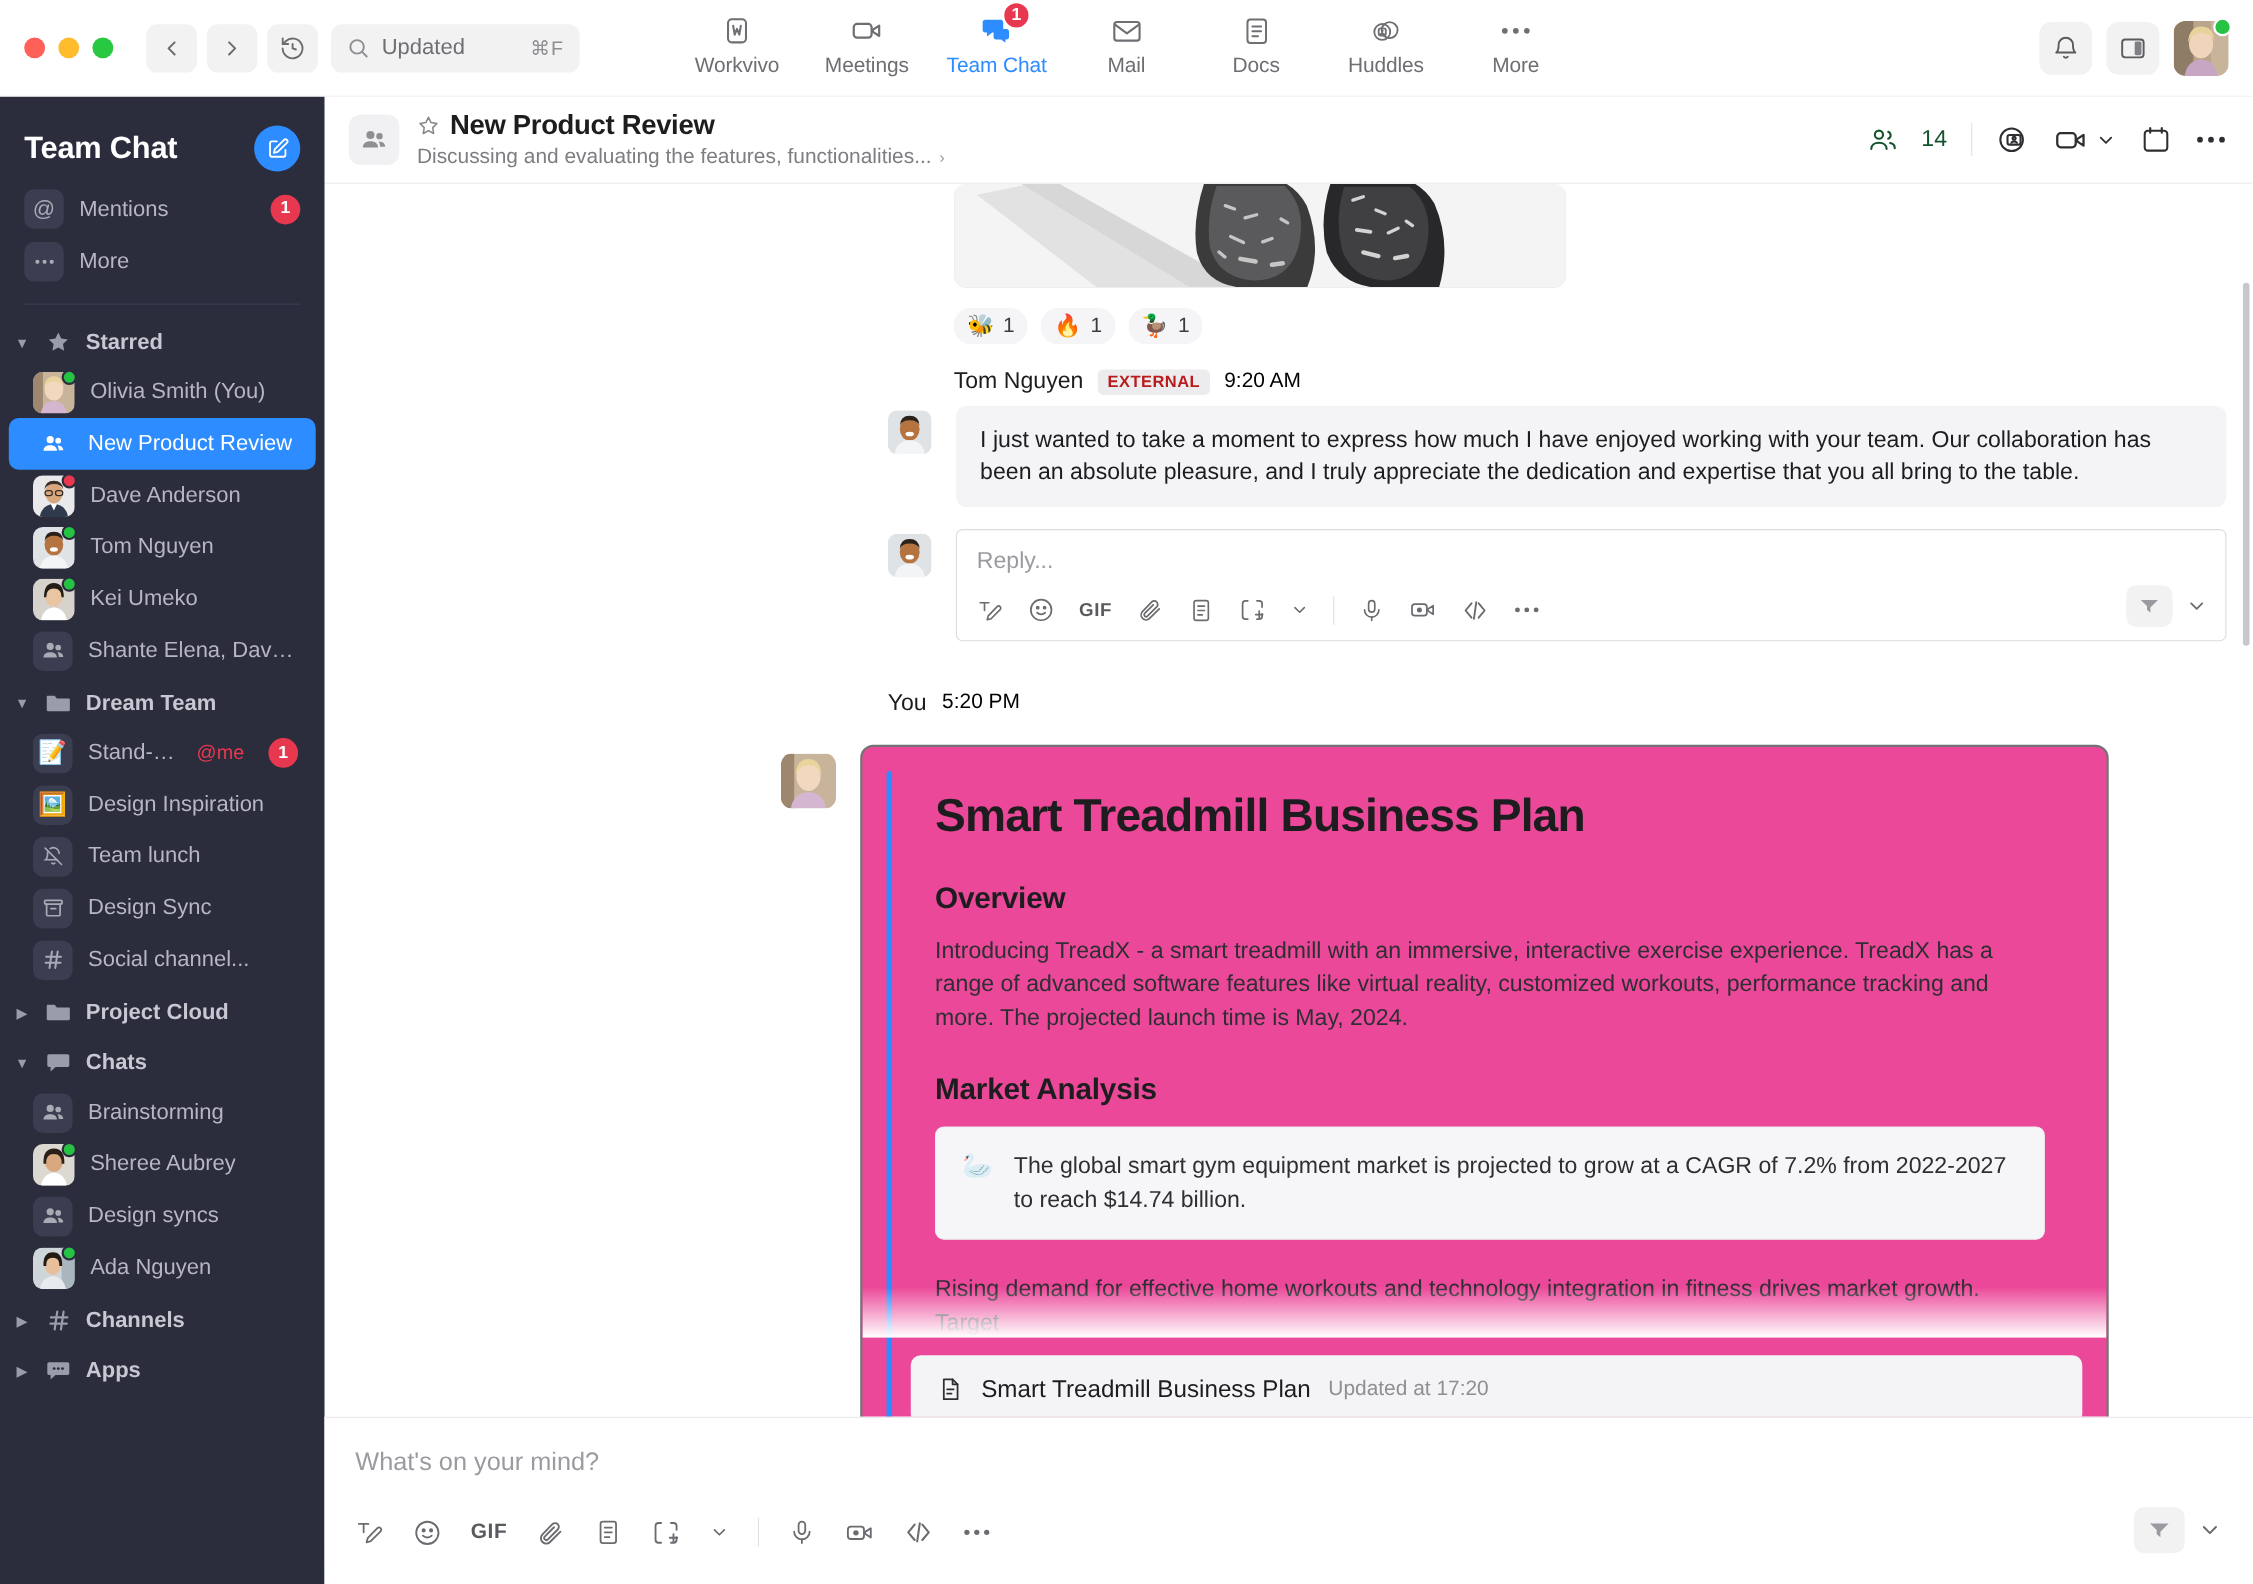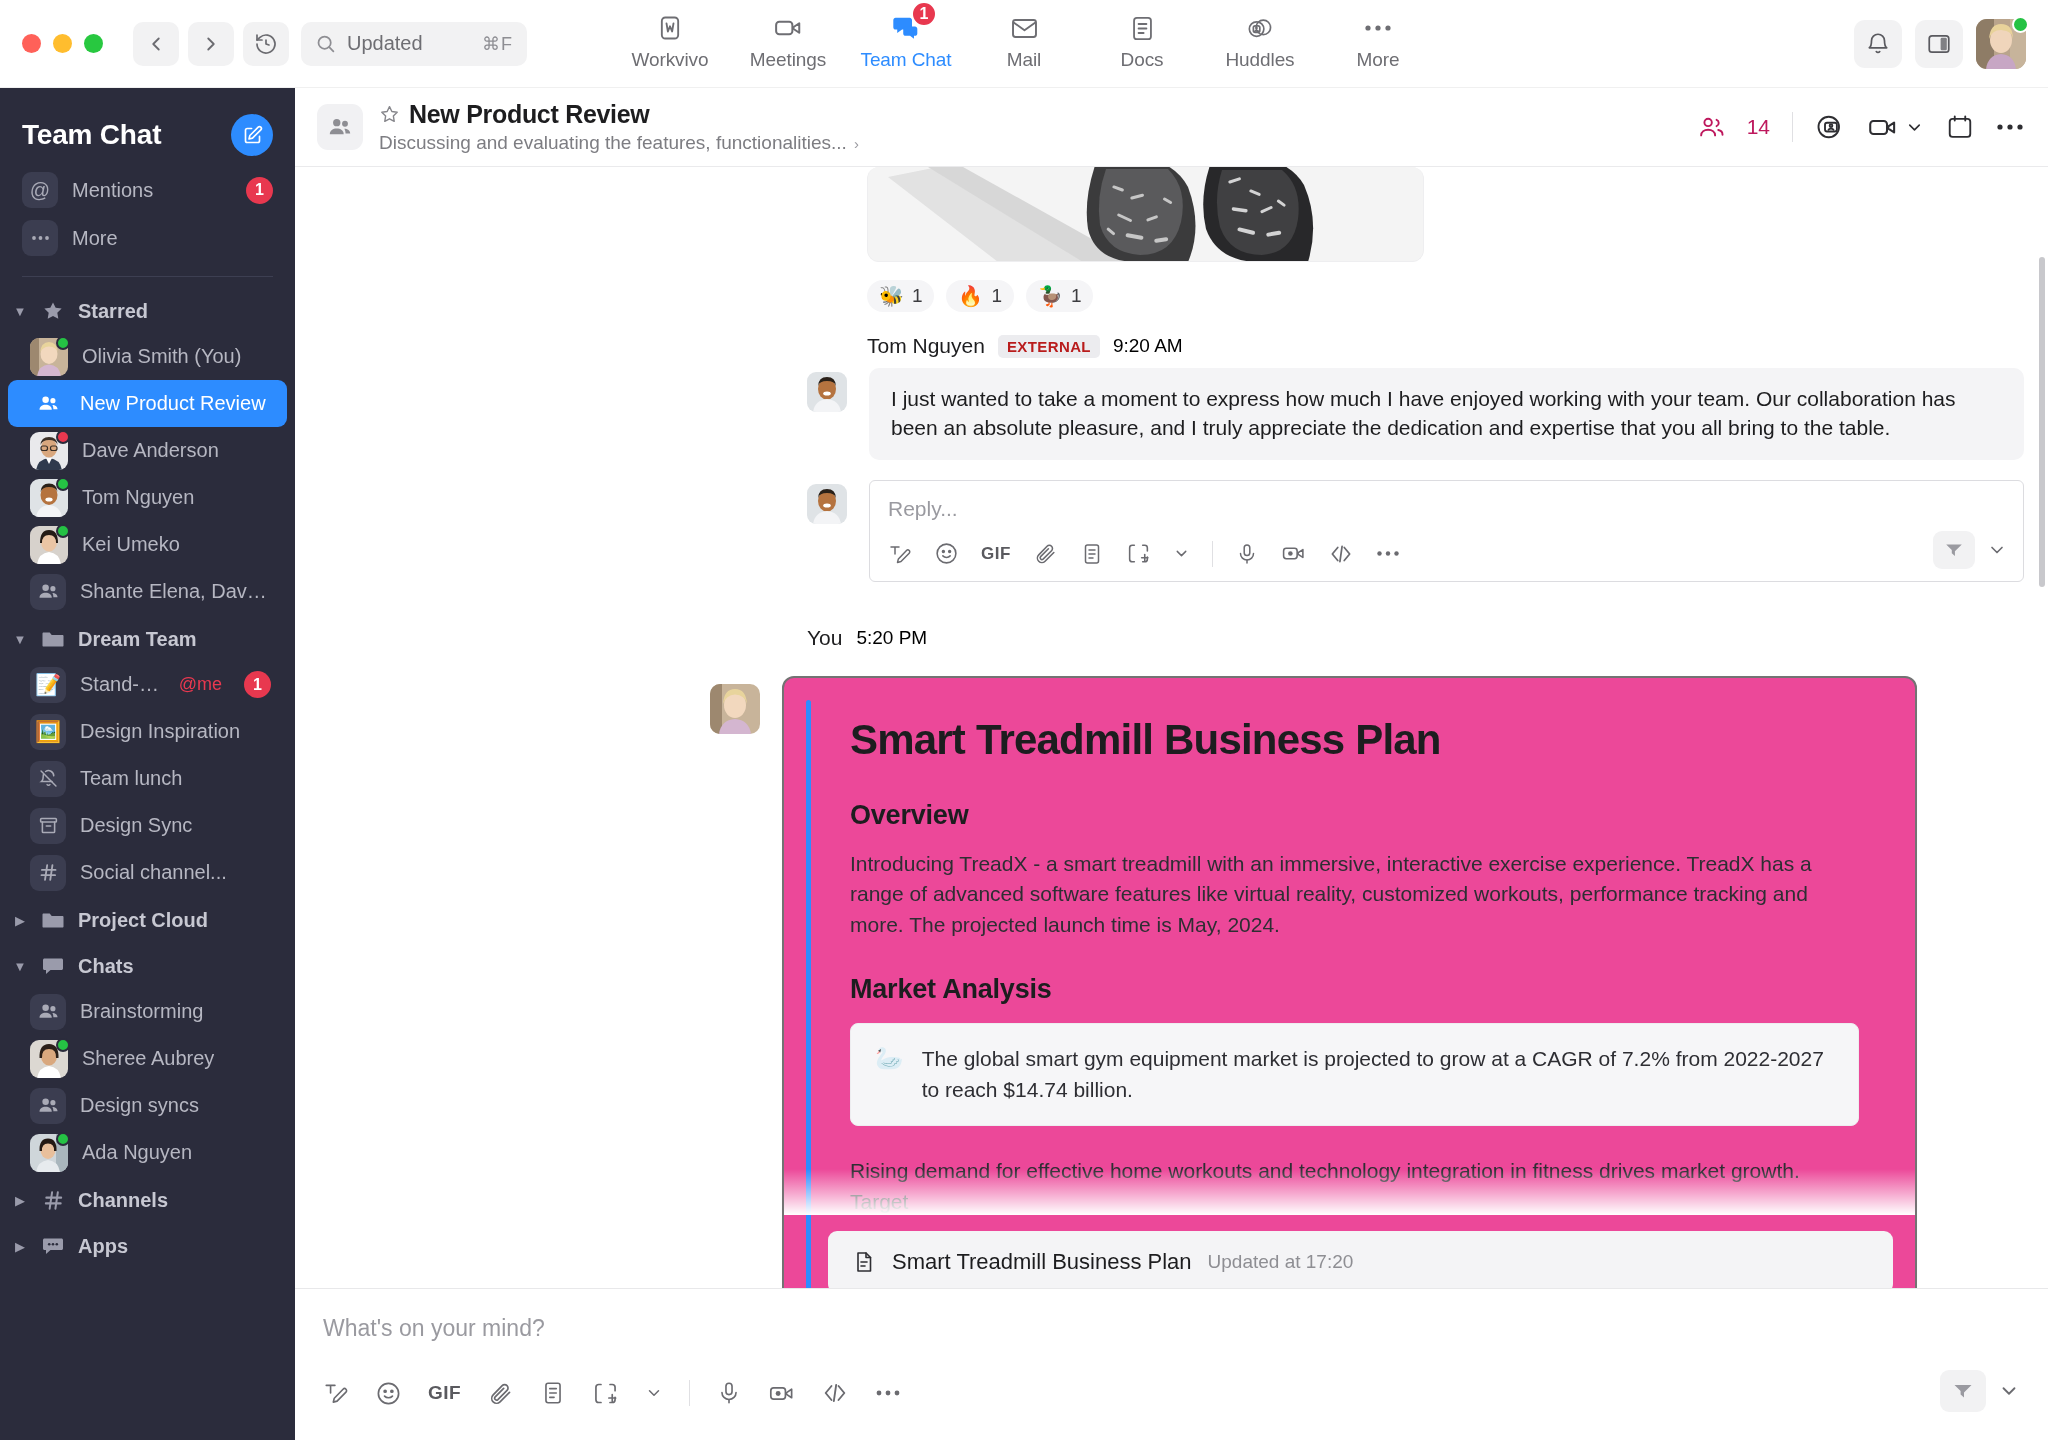--- a/index.html
+++ b/index.html
@@ -139,21 +139,21 @@
     width: 46px; height: 46px; border-radius: 11px; background: #f1f1f3;
     display: flex; align-items: center; justify-content: center; color: #8e8e93;
   }
   .ch-texts { min-width: 0; }
   .ch-title-row { display: flex; align-items: center; gap: 9px; }
   .ch-star { color: #86868b; font-size: 19px; }
   .ch-title { font-size: 25px; font-weight: bold; color: #1d1d1f; letter-spacing: -0.3px; }
   .ch-sub { font-size: 19px; color: #7d7d82; margin-top: 3px; display: flex; align-items: center; gap: 7px; }
   .ch-sub-arrow { font-size: 15px; color: #9a9aa0; }
   .ch-right { margin-left: auto; display: flex; align-items: center; gap: 22px; color: #3c3c40; }
-  .ch-participants { display: flex; align-items: center; gap: 22px; font-size: 21px; color: #be185d; }
+  .ch-participants { display: flex; align-items: center; gap: 22px; font-size: 21px; color: #14532d; }
   .ch-sep { width: 1px; height: 30px; background: #e0e0e3; }
   .ch-ico { display: flex; align-items: center; gap: 7px; color: #2e2e32; }
 
   
   .messages { flex: 1; overflow: hidden; position: relative; padding: 0 24px 0 0; }
 
   .photo-msg { padding: 0 0 0 572px; }
   .photo-card {
     width: 557px; height: 95px; border-radius: 12px; overflow: hidden;
     border: 1px solid #eeeef0; border-top: none; position: relative;

